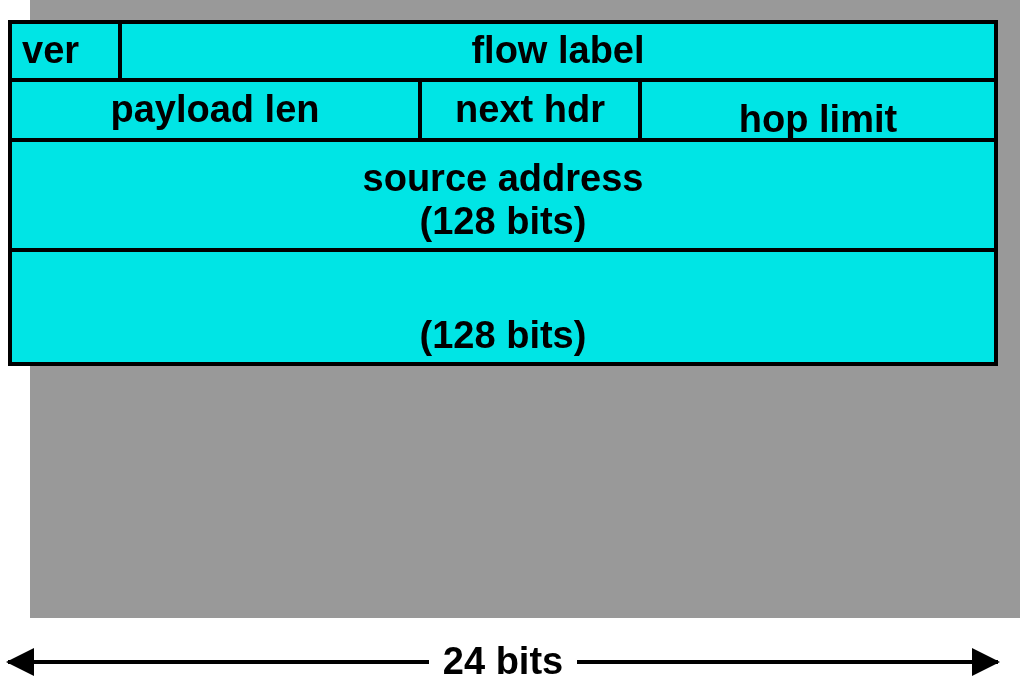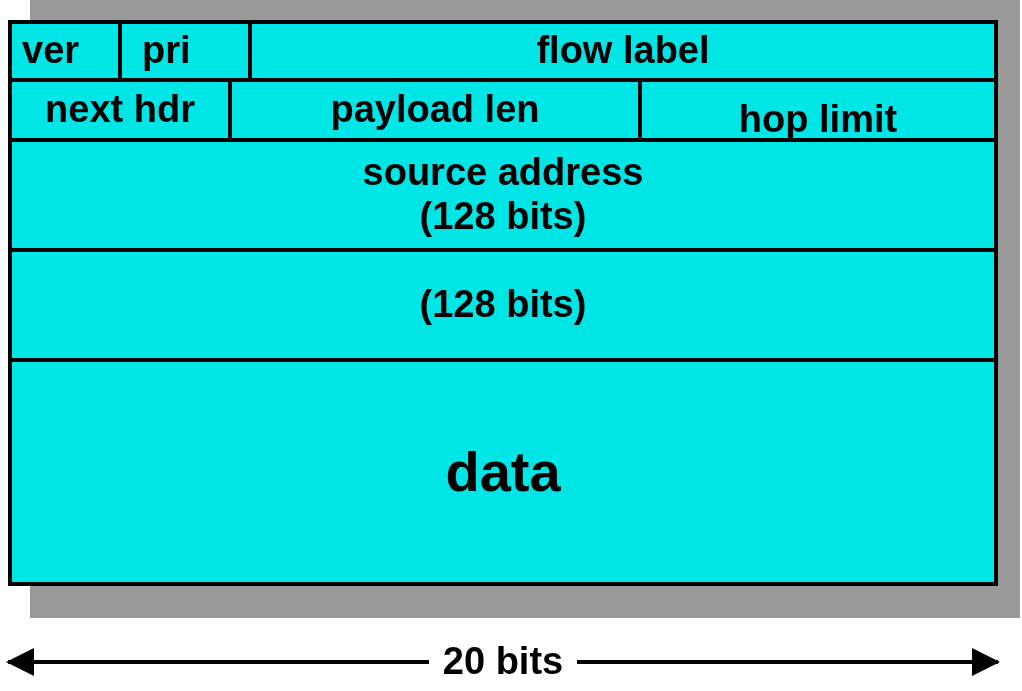--- a/index.html
+++ b/index.html
@@ -60,21 +60,21 @@
   .r1 { height: 58px; }
   .r1 .c-ver  { width: 110px; align-items: flex-start; padding-left: 10px; }
   .r1 .c-pri  { width: 130px; align-items: flex-start; padding-left: 20px; }
   .r1 .c-flow { flex: 1; border-radius: 22px; }
   
   .r2 { height: 60px; }
   .r2 .c-payload { width: 410px; }
   .r2 .c-next    { width: 220px; }
   .r2 .c-hop     { flex: 1; margin-top: 20px; }
   
-  .r3, .r4 { height: 110px; }
+  .r3, .r4 { height: 110px; align-items: flex-end; }
   .r3 .full, .r4 .full { width: 100%; flex:1; }
   
   .r5 { height: 220px; }
   .r5 .full { width: 100%; flex:1; font-size: 56px; }
 
   
   .width-label {
     position: absolute;
     left: 8px;
     top: 640px;
@@ -120,60 +120,52 @@
 <div class="canvas">
 
   <div class="shadow"></div>
 
   <div class="table">
 
     <div class="row r1">
       <div class="cell c-ver">
         <span>ver</span>
       </div>
-      <div class="cell c-pri">
-        <span>pri</span>
-      </div>
       <div class="cell c-flow">
         <span>flow label</span>
       </div>
     </div>
 
     <div class="row r2">
+      <div class="cell c-payload">
+        <span>payload len</span>
+      </div>
       <div class="cell c-next">
         <span>next hdr</span>
-      </div>
-      <div class="cell c-payload">
-        <span>payload len</span>
       </div>
       <div class="cell c-hop">
         <span>hop limit</span>
       </div>
     </div>
 
     <div class="row r3">
       <div class="cell full">
         <span>source address</span>
         <span>(128 bits)</span>
       </div>
     </div>
 
     <div class="row r4">
       <div class="cell full">
         <span>(128 bits)</span>
       </div>
     </div>
 
-    <div class="row r5">
-      <div class="cell full">
-        <span>data</span>
-      </div>
-    </div>
 
   </div>
 
   <div class="width-label">
     <div class="arrow-line left"></div>
-    <div class="width-text">20 bits</div>
+    <div class="width-text">24 bits</div>
     <div class="arrow-line right"></div>
   </div>
 
 </div>
 
 </body></html>

